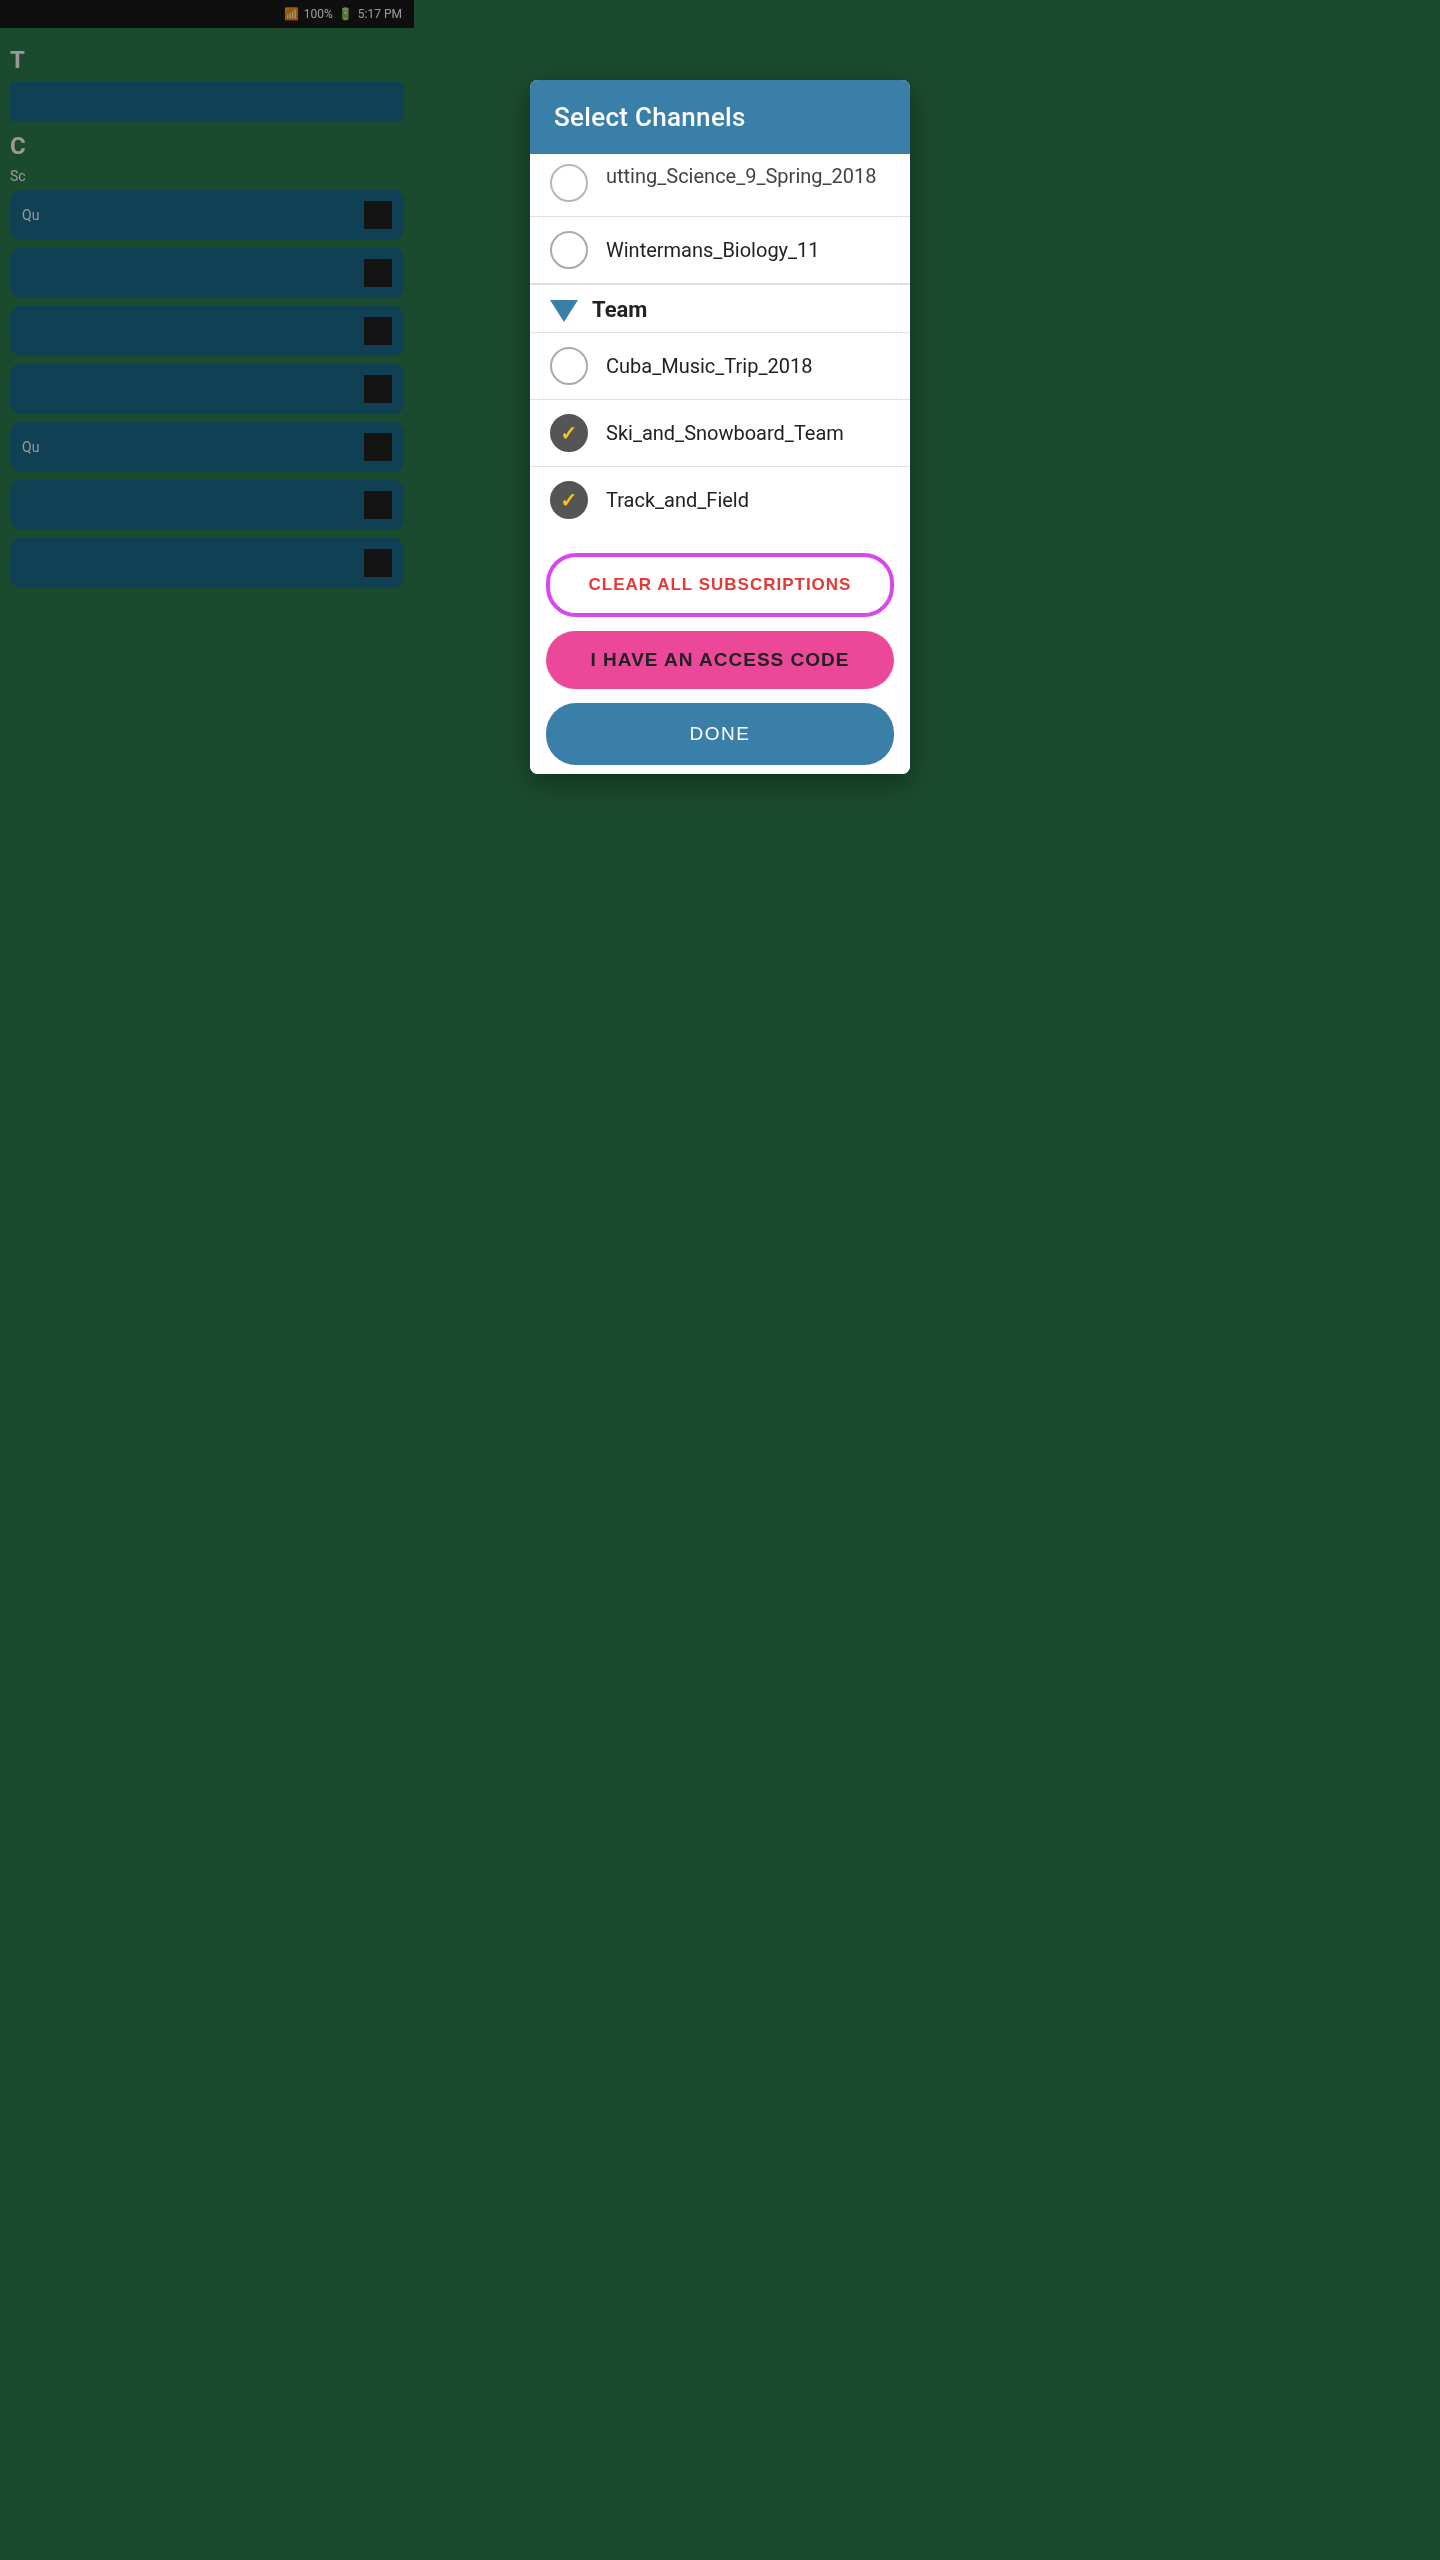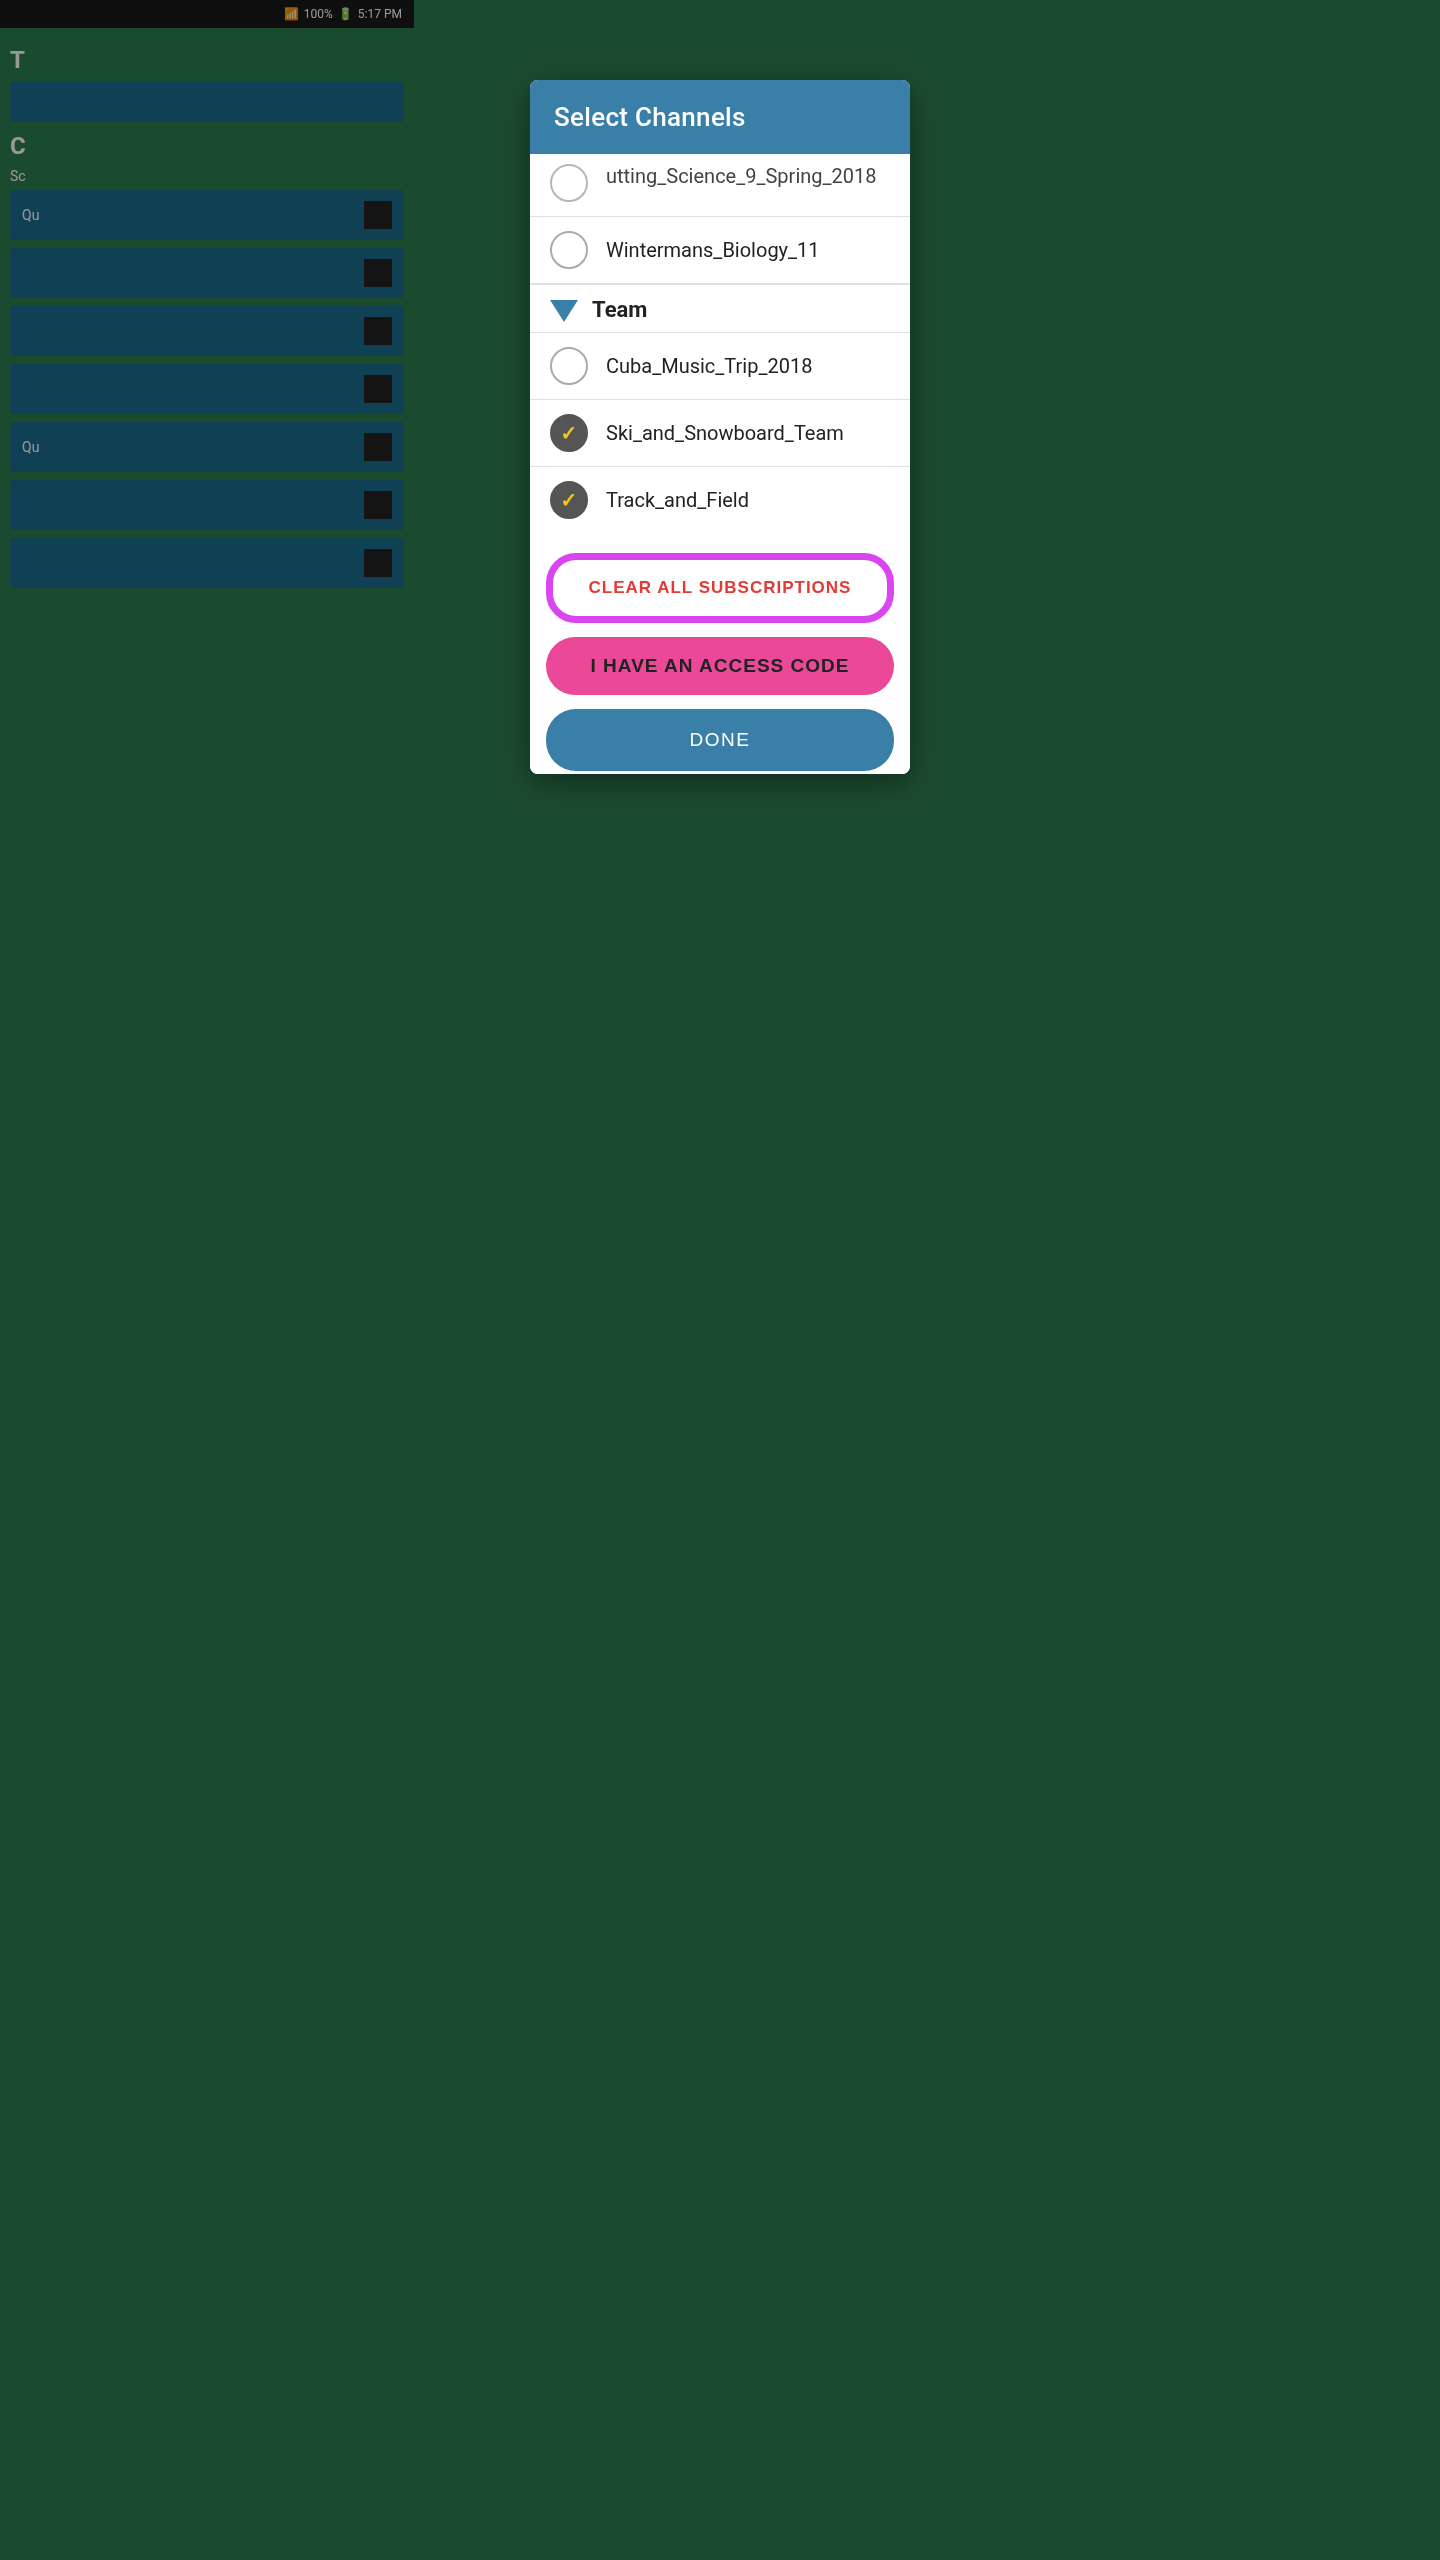--- a/index.html
+++ b/index.html
@@ -159,21 +159,21 @@
 
     
     .dialog-buttons {
       padding: 20px 16px 24px 16px;
       display: flex;
       flex-direction: column;
       gap: 14px;
     }
 
     .btn-clear {
-      border: 7px solid #d946ef;
+      border: 4px solid #d946ef;
       border-radius: 30px;
       background: white;
       color: #e53935;
       font-size: 17px;
       font-weight: 700;
       letter-spacing: 1px;
       padding: 18px 10px;
       cursor: pointer;
       text-transform: uppercase;
       width: 100%;
@@ -223,21 +223,21 @@
     }
     .bg-text {
       color: white;
       font-size: 24px;
       font-weight: 700;
       margin: 8px 0;
     }
     .bg-item {
       height: 50px;
       background: #1a6b8a;
-      border-radius: 4px;
+      border-radius: 11px;
       margin-bottom: 8px;
       display: flex;
       align-items: center;
       padding: 0 12px;
       color: white;
     }
     .stack-icon {
       width: 28px;
       height: 28px;
       background: #222;

